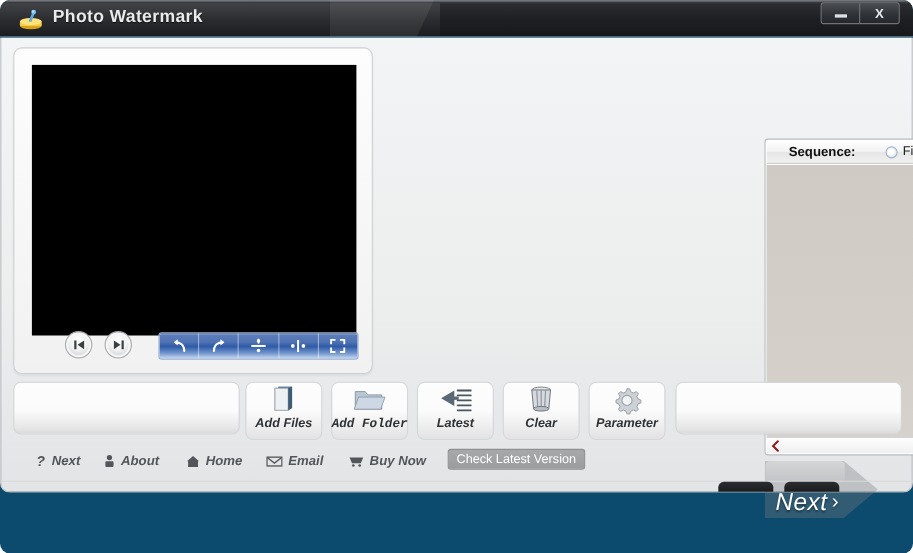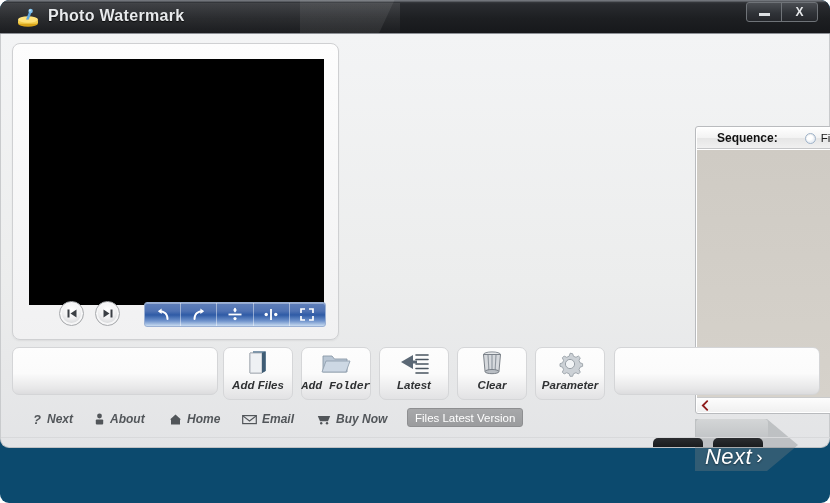--- a/index.html
+++ b/index.html
@@ -526,21 +526,21 @@
         <span class="fico">
           <svg width="14" height="12" viewBox="0 0 14 12">
             <path d="M0.8 3 L13.2 3 L11 8.2 L3 8.2 Z" fill="#52565a"></path>
             <circle cx="4.2" cy="10.2" r="1.2" fill="#52565a"></circle>
             <circle cx="10" cy="10.2" r="1.2" fill="#52565a"></circle>
           </svg>
         </span>
         <span>Buy Now</span>
       </div>
 
-      <div class="check-ver">Files Latest Version</div>
+      <div class="check-ver">Check Latest Version</div>
     </div>
 
     <div class="edge-tabs">
       <div class="edge-line"></div>
       <div class="edge-tab t0"></div>
       <div class="edge-tab t1"></div>
     </div>
 
   </div>
 </div>

